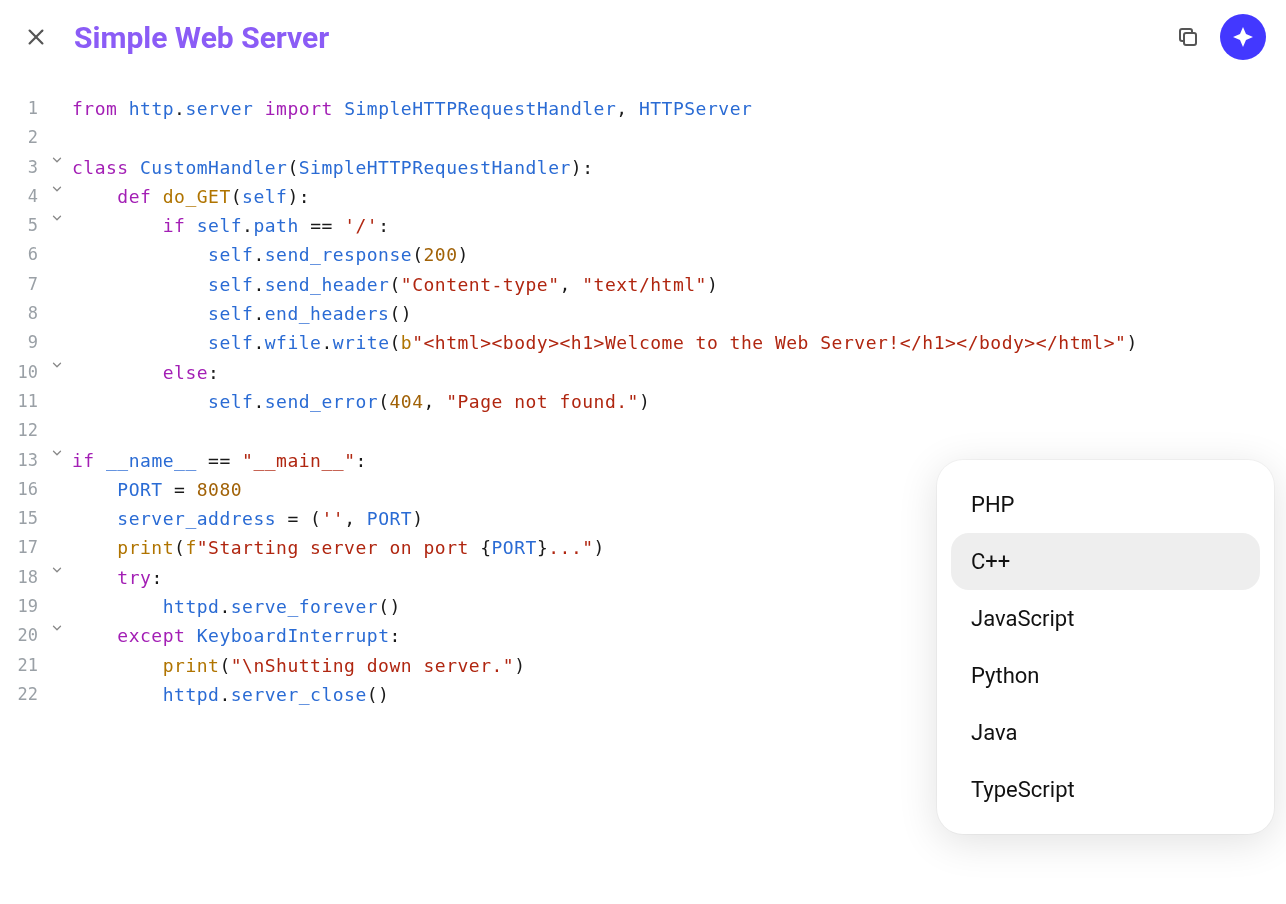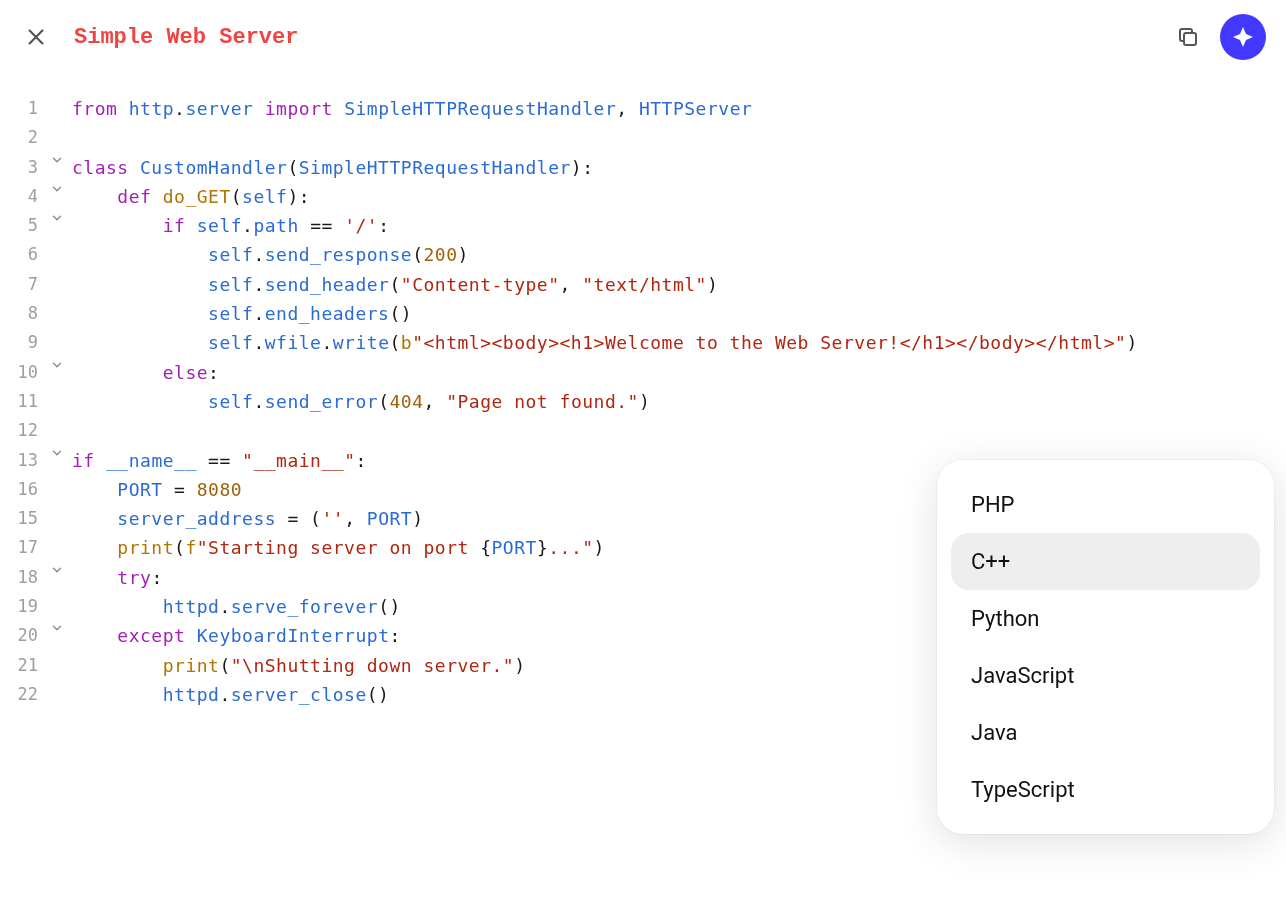--- a/index.html
+++ b/index.html
@@ -17,25 +17,24 @@
     padding: 14px 20px 14px 22px;
     gap: 24px;
   }
   .close-btn {
     width: 28px; height: 28px;
     display: flex; align-items: center; justify-content: center;
     cursor: pointer;
     color: #555;
   }
   .title {
-    font-size: 22px;
+    font-size: 30px;
     font-weight: 700;
-    color: #ef4444;
+    color: #8b5cf6;
     flex: 1;
-    font-family: Liberation Mono, monospace;
   }
   .header-actions {
     display: flex;
     align-items: center;
     gap: 18px;
   }
   .copy-btn {
     width: 28px; height: 28px;
     display: flex; align-items: center; justify-content: center;
     cursor: pointer;
@@ -268,17 +267,17 @@
     <div class="line">
       <div class="lineno">22</div>
       <div class="fold"></div>
       <div class="code"><span class="op">        </span><span class="nm">httpd</span><span class="op">.</span><span class="nm">server_close</span><span class="op">()</span></div>
     </div>
   </div>
 
 <div class="lang-menu" id="lang-menu">
     <div class="lang-item">PHP</div>
     <div class="lang-item hover">C++</div>
+    <div class="lang-item">JavaScript</div>
     <div class="lang-item">Python</div>
-    <div class="lang-item">JavaScript</div>
     <div class="lang-item">Java</div>
     <div class="lang-item">TypeScript</div>
   </div>
 
 </body></html>

